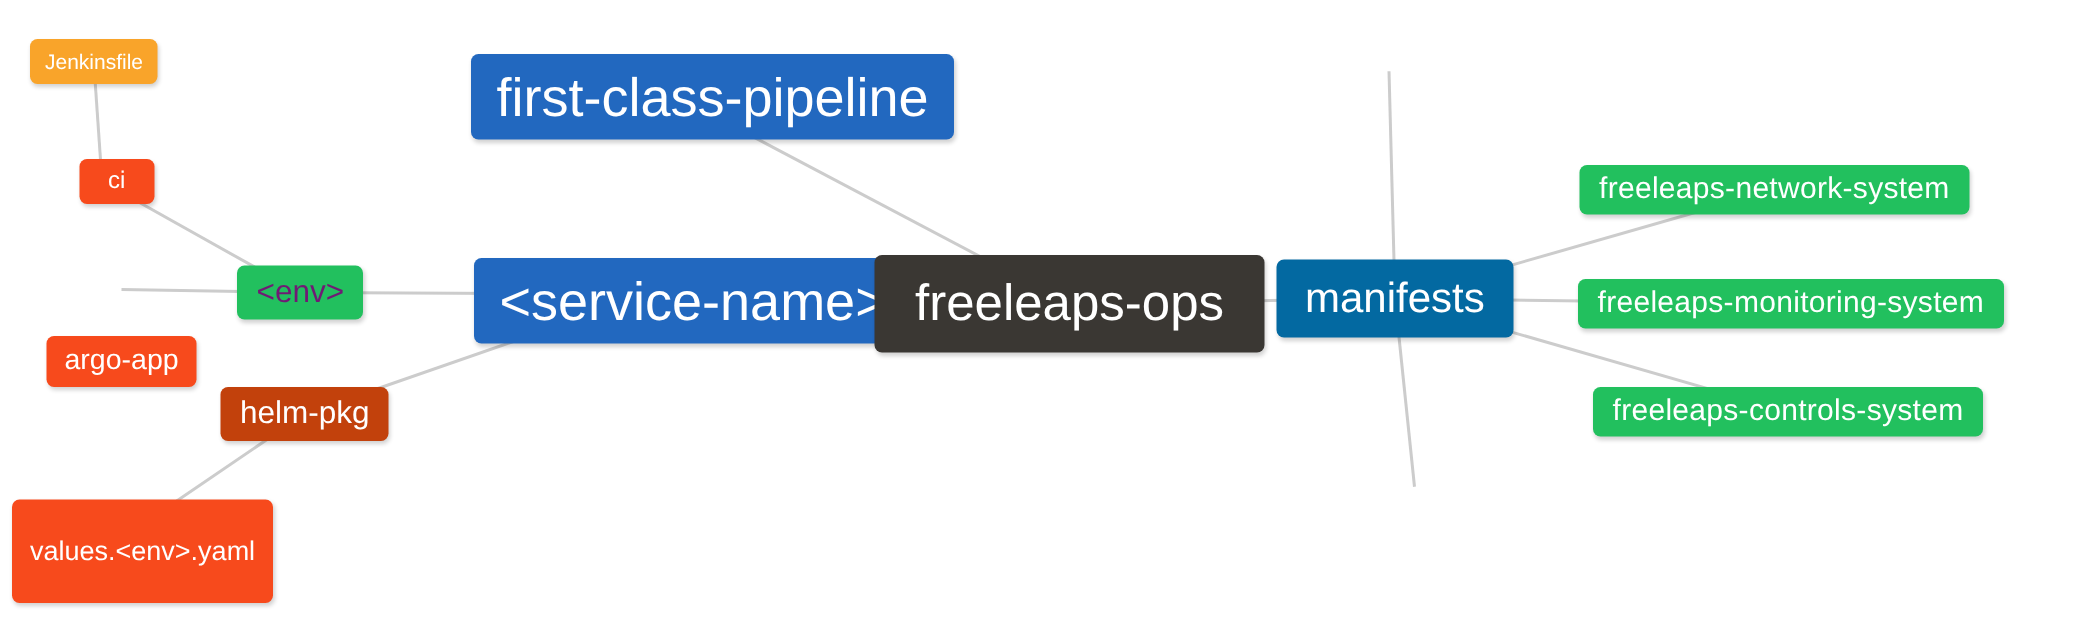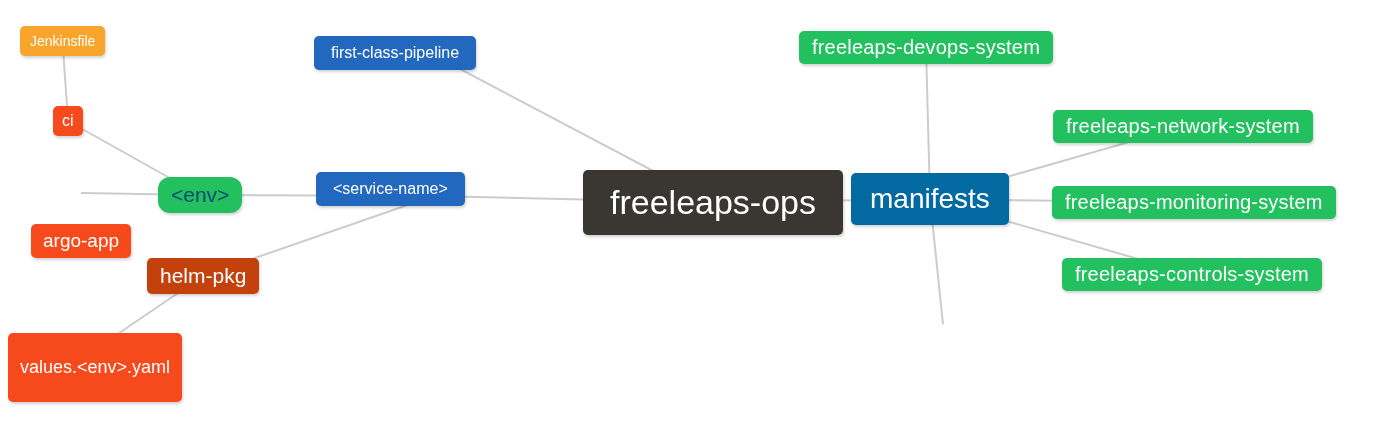--- a/index.html
+++ b/index.html
@@ -28,26 +28,26 @@
     z-index: 1;
     color: #ffffff;
     white-space: nowrap;
     border-radius: 5px;
     line-height: 1.15;
     box-shadow: 1px 2px 3px rgba(0,0,0,0.18);
     cursor: pointer;
     user-select: none;
   }
   .n14 { font-size: 14px; padding: 7px 10px; }
-  .n16 { font-size: 16px; padding: 6px 9px; }
+  .n16 { font-size: 16px; padding: 6px 19px; }
   .n18 { font-size: 18px; padding: 24px 12px; }
   .n19 { font-size: 19px; padding: 6px 12px; }
   .n20 { font-size: 20px; padding: 5px 13px; letter-spacing: 0.2px; }
   .n21 { font-size: 21px; padding: 6px 13px; }
-  .n28 { font-size: 16px; padding: 8px 17px; }
+  .n28 { font-size: 36px; padding: 8px 17px; }
   .n28b { font-size: 28px; padding: 10px 19px; }
   .n34 { font-size: 34px; padding: 13px 27px; }
 </style>
 </head>
 <body>
 
 <div class="canvas">
 
   <svg class="edge-layer">
       <line x1="62.5" y1="41" x2="68" y2="121" stroke="#cccccc" stroke-width="2"></line>
@@ -62,25 +62,24 @@
       <line x1="930" y1="199" x2="926" y2="47.5" stroke="#cccccc" stroke-width="2"></line>
       <line x1="930" y1="199" x2="1183" y2="126.5" stroke="#cccccc" stroke-width="2"></line>
       <line x1="930" y1="199" x2="1194" y2="202.5" stroke="#cccccc" stroke-width="2"></line>
       <line x1="930" y1="199" x2="1192" y2="274.5" stroke="#cccccc" stroke-width="2"></line>
       <line x1="930" y1="199" x2="943" y2="324.5" stroke="#cccccc" stroke-width="2"></line>
     </svg>
 
   <div class="node n14" style="left: 20px; top: 26px; background: rgb(249, 164, 42); color: rgb(255, 255, 255);">Jenkinsfile</div>
   <div class="node n16" style="left: 53px; top: 106px; background: rgb(247, 74, 28); color: rgb(255, 255, 255);">ci</div>
   <div class="node n19" style="left: 31px; top: 176px; background: rgb(247, 74, 28); color: rgb(255, 255, 255); margin-top: 48px;">argo-app</div>
-  <div class="node n21" style="left: 158px; top: 177px; background: rgb(34, 192, 94); color: #0c4a6e; border-radius: 12px;">&lt;env&gt;</div>
+  <div class="node n21" style="left: 158px; top: 177px; background: rgb(34, 192, 94); color: #701a75;">&lt;env&gt;</div>
   <div class="node n28" style="left: 316px; top: 172px; background: rgb(34, 104, 191); color: rgb(255, 255, 255);">&lt;service-name&gt;</div>
   <div class="node n28" style="left: 314px; top: 36px; background: rgb(34, 104, 191); color: rgb(255, 255, 255);">first-class-pipeline</div>
   <div class="node n34" style="left: 583px; top: 170px; background: rgb(58, 55, 51); color: rgb(255, 255, 255);">freeleaps-ops</div>
   <div class="node n28b" style="left: 851px; top: 173px; background: #0369a1; color: rgb(255, 255, 255);">manifests</div>
-  <div class="node n20" style="left: 799px; top: 31px; background: rgb(34, 192, 94); color: rgb(255, 255, 255);">freeleaps-devops-system</div>
   <div class="node n20" style="left: 1053px; top: 110px; background: rgb(34, 192, 94); color: rgb(255, 255, 255);">freeleaps-network-system</div>
   <div class="node n20" style="left: 1052px; top: 186px; background: rgb(34, 192, 94); color: rgb(255, 255, 255);">freeleaps-monitoring-system</div>
   <div class="node n20" style="left: 1062px; top: 258px; background: rgb(34, 192, 94); color: rgb(255, 255, 255);">freeleaps-controls-system</div>
   <div class="node n21" style="left: 147px; top: 258px; background: #c2410c; color: rgb(255, 255, 255);">helm-pkg</div>
   <div class="node n18" style="left: 8px; top: 333px; background: rgb(247, 74, 28); color: rgb(255, 255, 255);">values.&lt;env&gt;.yaml</div>
 
 </div>
 
 </body></html>

